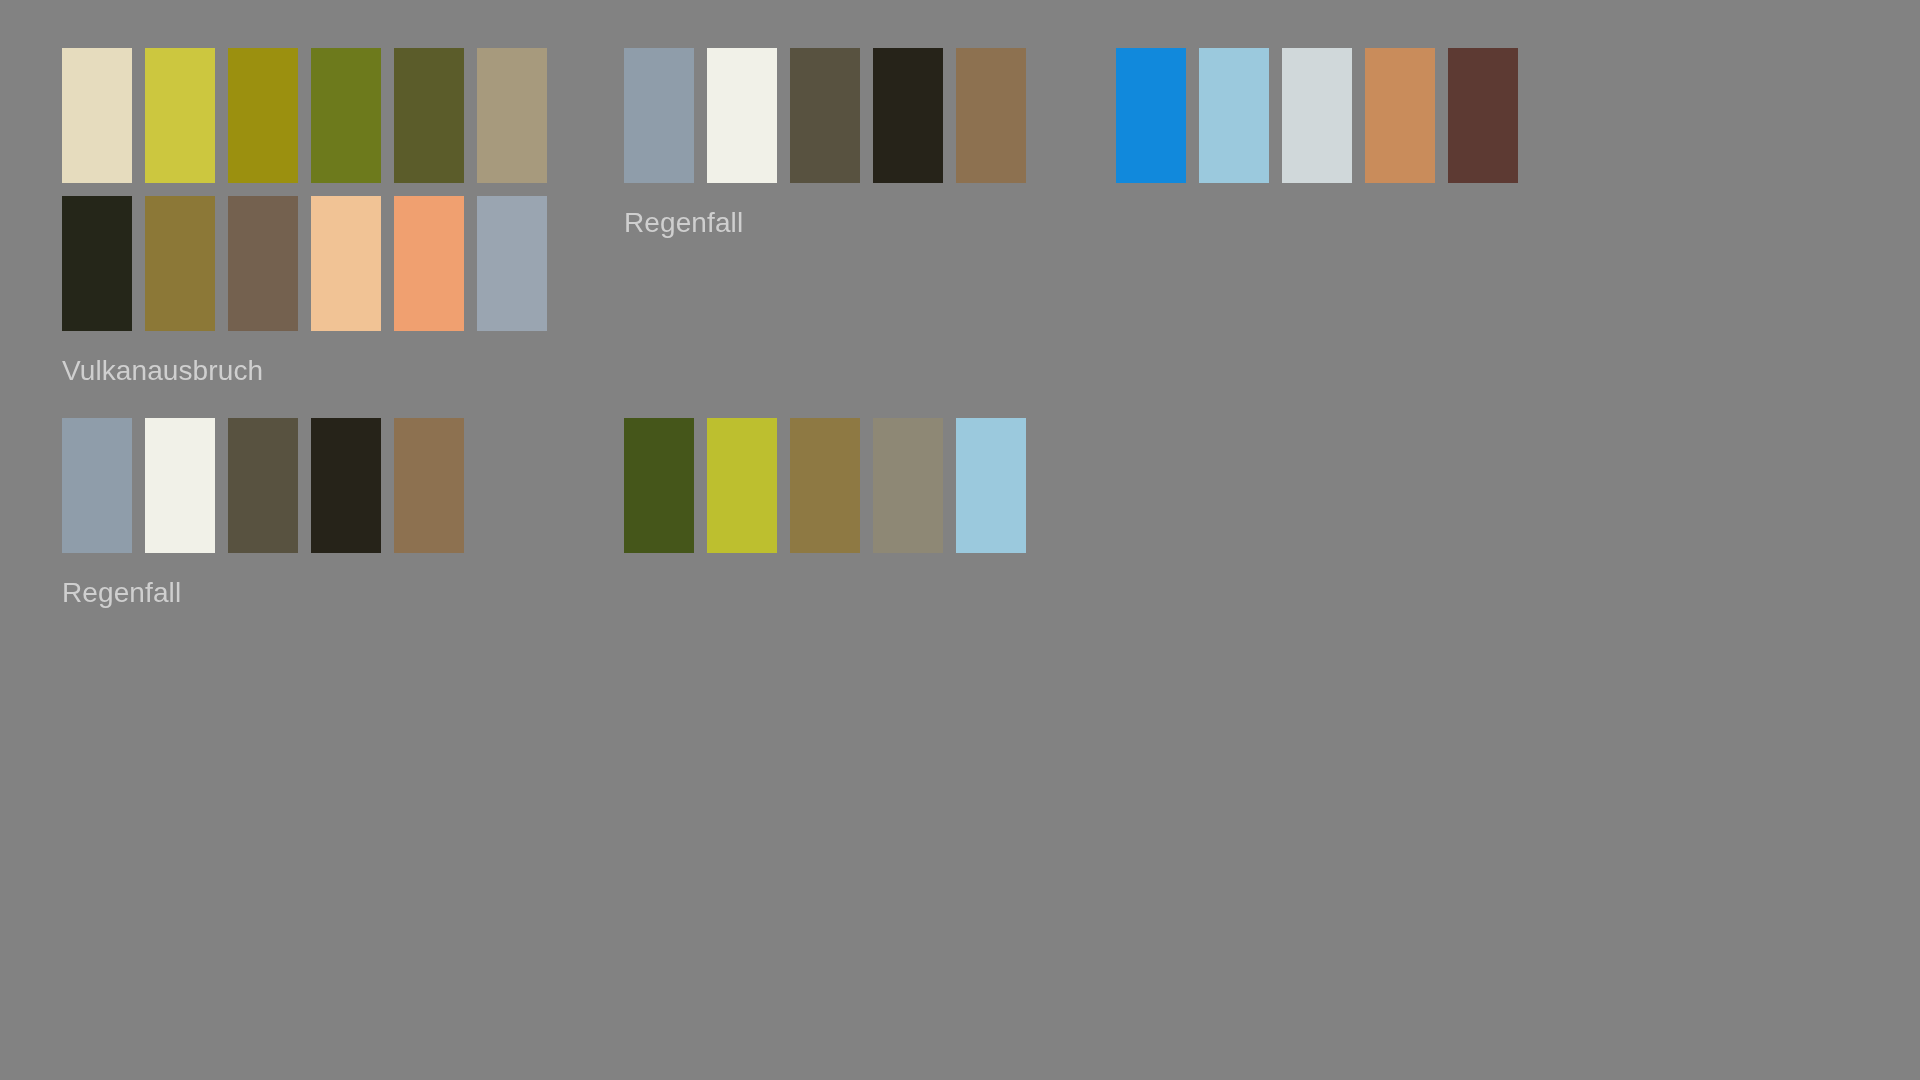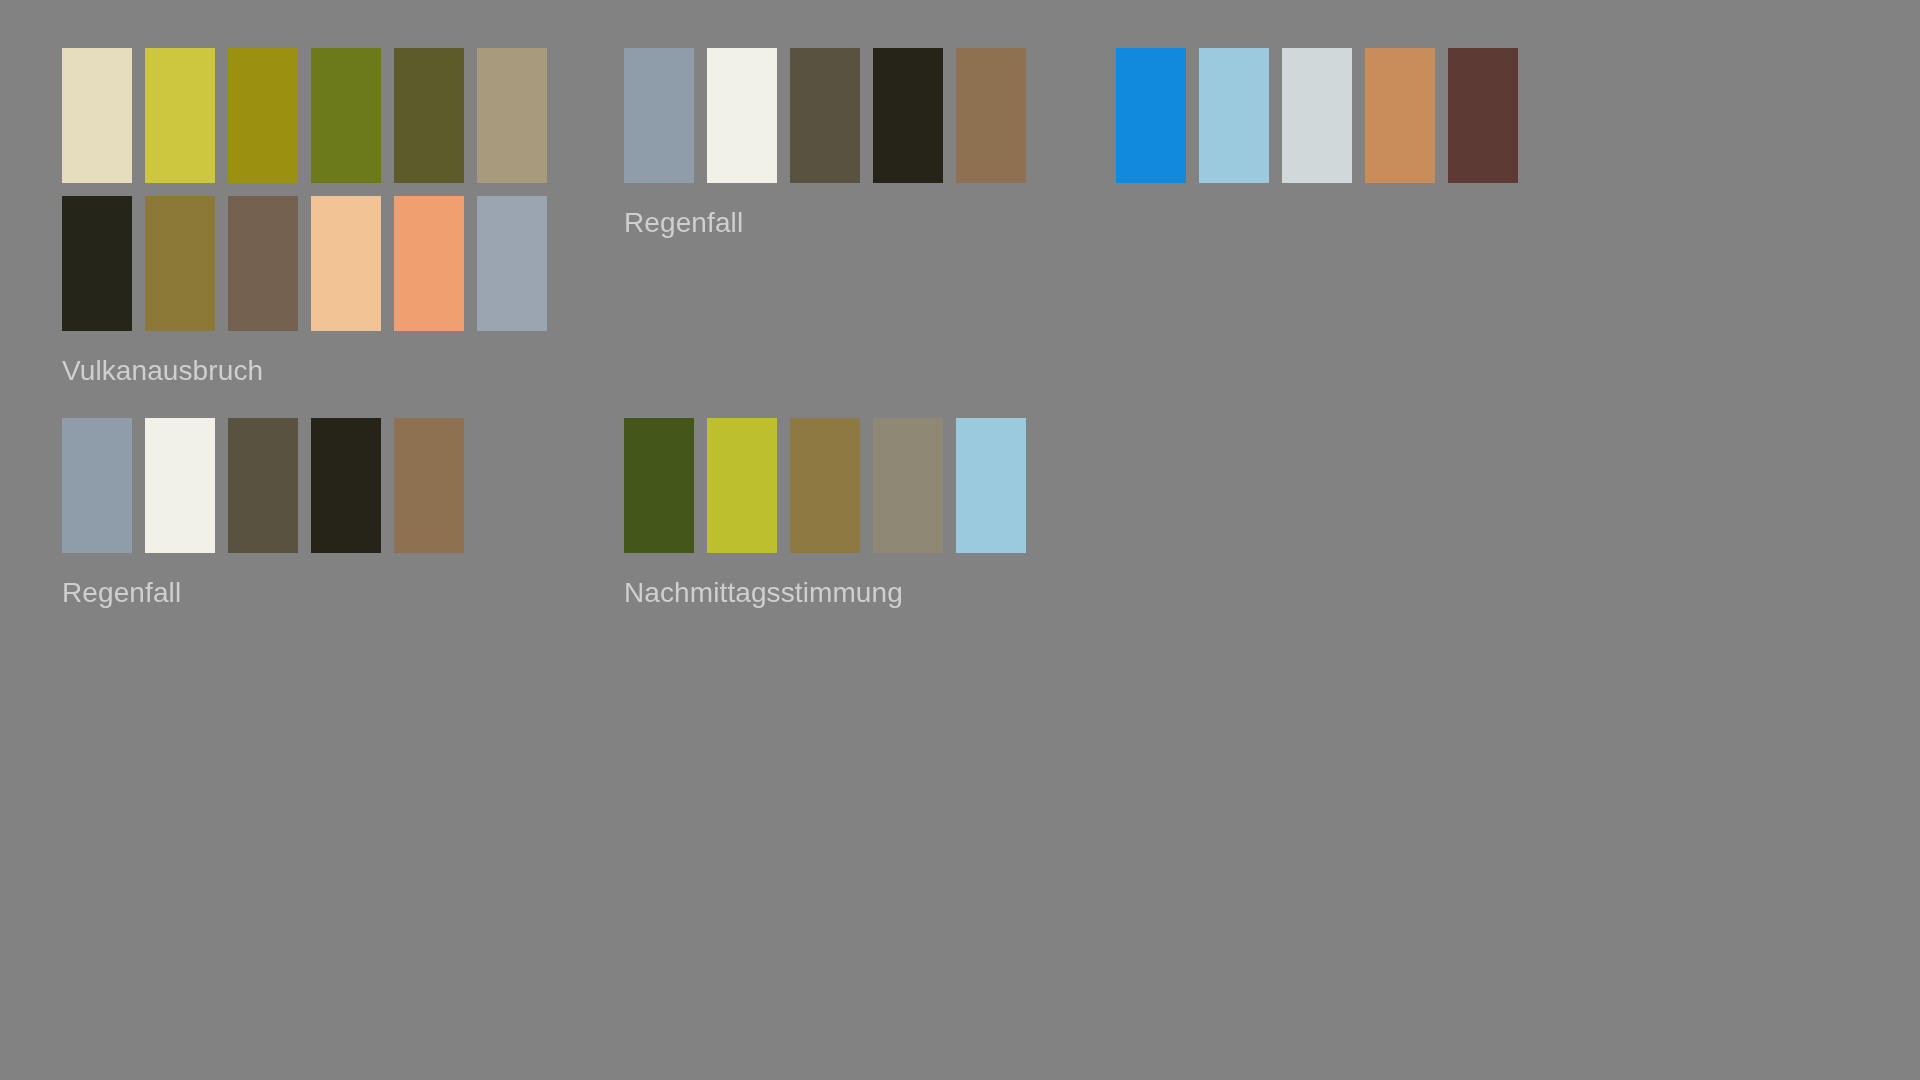--- a/index.html
+++ b/index.html
@@ -140,18 +140,17 @@
     <div class="palette-card row2">
       <div class="swatch-rows">
           <div class="swatch-row">
             <div class="swatch" title="#45561a" style="background: rgb(69, 86, 26);"></div>
             <div class="swatch" title="#bdbf2f" style="background: rgb(189, 191, 47);"></div>
             <div class="swatch" title="#8e7943" style="background: rgb(142, 121, 67);"></div>
             <div class="swatch" title="#8e8875" style="background: rgb(142, 136, 117);"></div>
             <div class="swatch" title="#9bc9dd" style="background: rgb(155, 201, 221);"></div>
           </div>
         </div>
-      <div class="palette-label">Nachmittagsstimmung</div>
     </div>
 
 
   </div>
 </div>
 
 </body></html>

